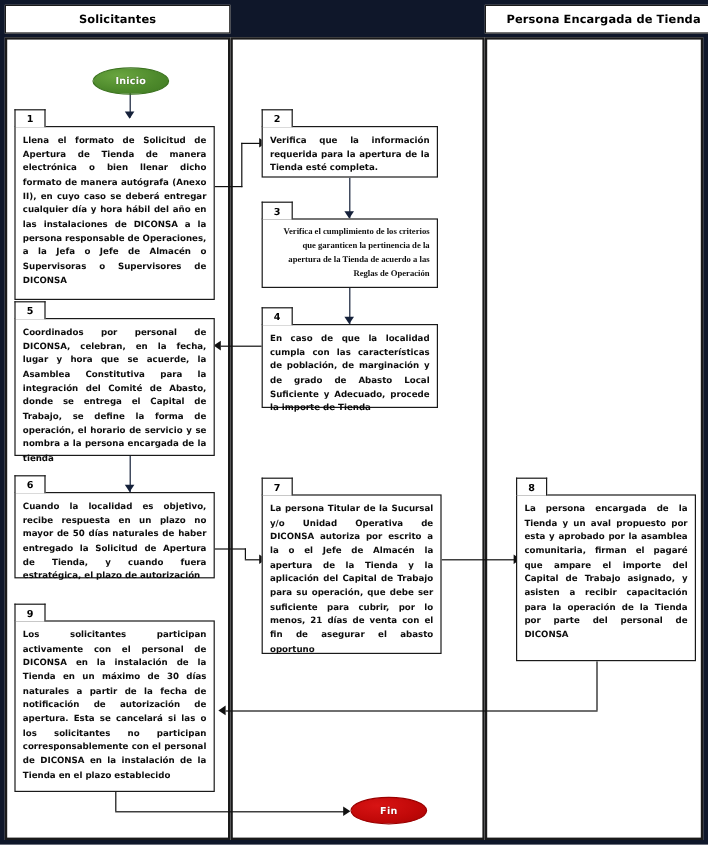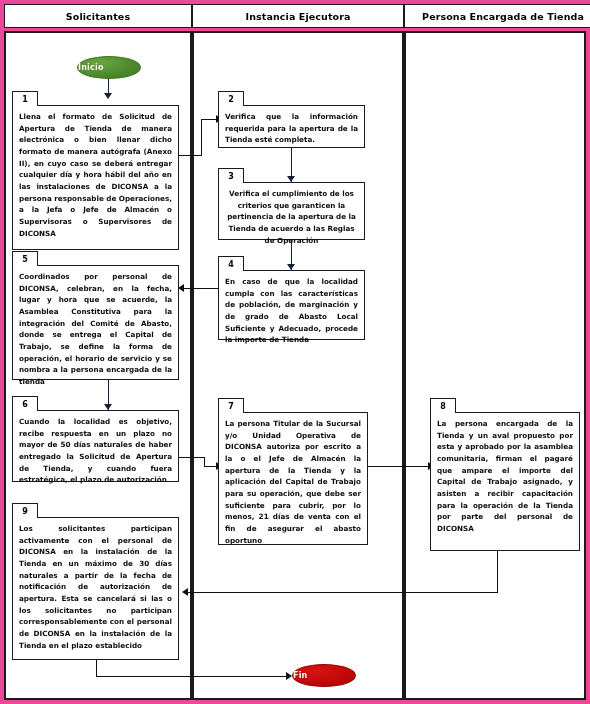--- a/index.html
+++ b/index.html
@@ -4,21 +4,21 @@
 <style>
   html,body{margin:0;padding:0;background:#ffffff;}
   body{
     font-family:"DejaVu Sans", sans-serif;
     -webkit-font-smoothing:antialiased;
   }
   #page{
     position:relative;
     width:590px;
     height:704px;
-    background:#ec4899;
+    background:#0f172a;
     overflow:hidden;
   }
 
   
   .lane-header{
     position:absolute;
     top:4px;
     height:24px;
     border:1px solid #1a1a1a;
     box-sizing:border-box;
@@ -56,21 +56,21 @@
     font-size:7.2px;
     line-height:1.62;
     font-weight:bold;
     color:#0d0d0d;
     text-align:justify;
     text-justify:inter-word;
     padding:5px 6px 4px 6px;
     box-sizing:border-box;
     hyphens:none;
   }
-  .node .body.left{ text-align:center; }
+  .node .body.left{ text-align:right;font-family:Liberation Serif, serif; }
 
   
   .badge{
     position:absolute;
     width:26px;
     height:15px;
     top:-15px;
     left:-1px;
     border:1px solid #1a1a1a;
     border-bottom:none;
@@ -83,20 +83,21 @@
     font-weight:bold;
     color:#000000;
     z-index:7;
   }
 
   
   .term{
     position:absolute;
     display:flex;
     align-items:center;
+    justify-content:center;
     border-radius:50%;
     z-index:8;
   }
   .term span{
     font-size:8px;
     font-weight:bold;
     color:#ffffff;
     text-shadow:0 0 1px rgba(0,0,0,.45);
     letter-spacing:.2px;
   }
@@ -133,23 +134,20 @@
   }
 </style>
 </head>
 <body>
 
 <div id="page">
 
   <div class="lane-header" style="left:4px; width:188px;">
     <span>Solicitantes</span>
   </div>
-  <div class="lane-header" style="left:192px; width:212px;">
-    <span>Instancia Ejecutora</span>
-  </div>
   <div class="lane-header" style="left:404px; width:198px;">
     <span>Persona Encargada de Tienda</span>
   </div>
 
   <div class="lane-body thick" style="left:4px; top:31px; width:188px; height:669px;"></div>
   <div class="lane-body thick" style="left:192px; top:31px; width:212px; height:669px;"></div>
   <div class="lane-body thick" style="left:404px; top:31px; width:182px; height:669px;"></div>
 
   <div class="ln v" style="left:108px; top:76px; height:22px;"></div>
   <div class="arw down" style="left:104px; top:93px;"></div>

